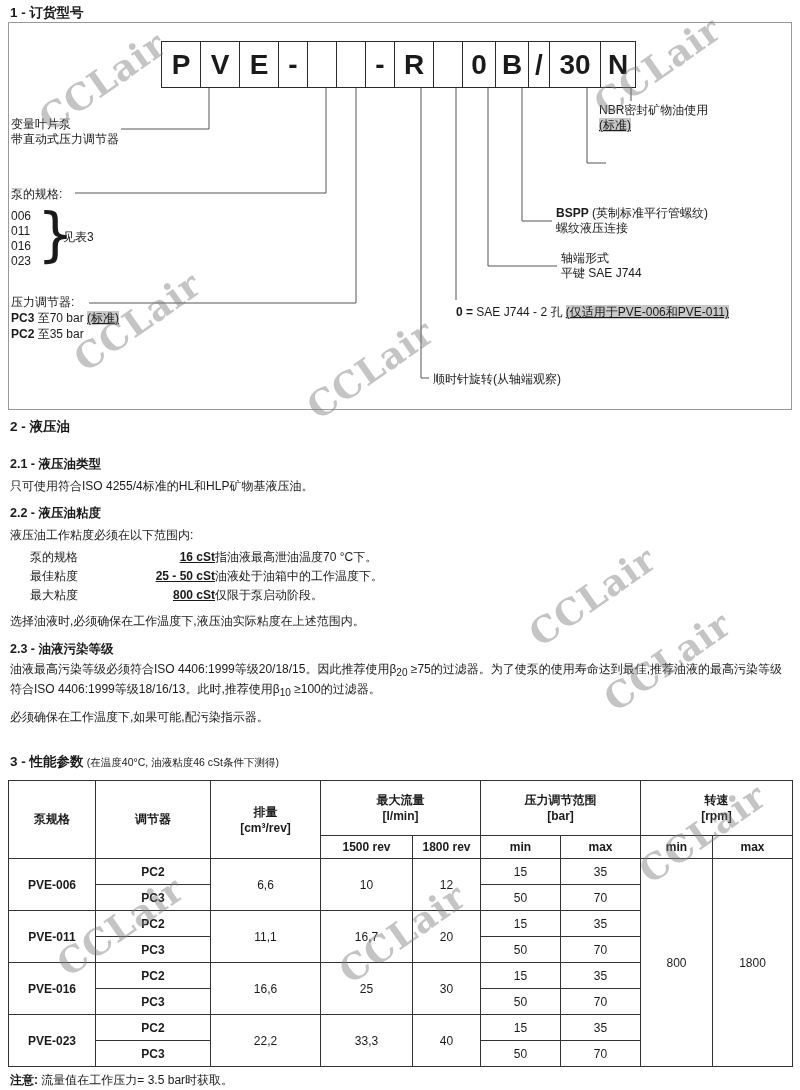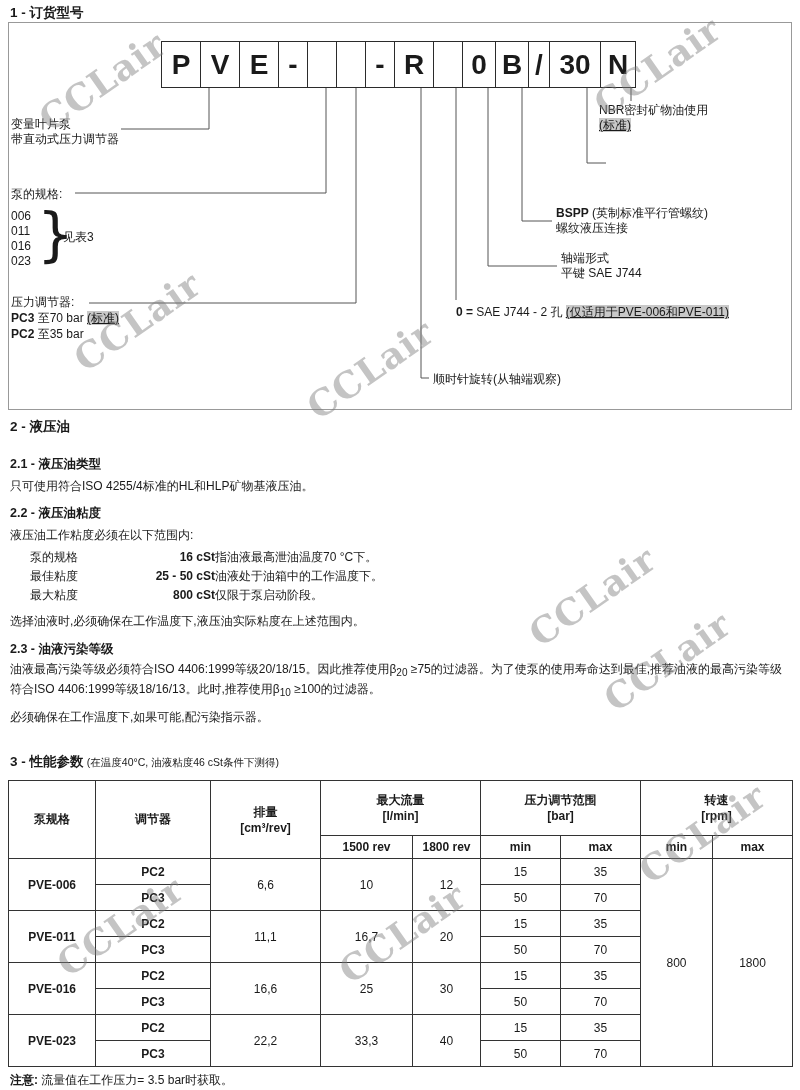--- a/index.html
+++ b/index.html
@@ -28,21 +28,21 @@
           justify-content:center; font-size:28px; font-weight:bold; }
   .cbox + .cbox { margin-left:-1px; }
   .lbl { position:absolute; font-size:12px; line-height:16px; white-space:nowrap; }
   .sizes { line-height:15px; font-weight:normal; }
   .brace { position:absolute; font-size:58px; line-height:60px; font-weight:normal; font-family:"DejaVu Sans",sans-serif; }
 
   
   .visc { position:absolute; left:30px; top:548px; }
   .vrow { display:flex; line-height:19px; }
   .vlabel { width:85px; }
-  .vval { width:100px; text-align:right; font-weight:bold; }
+  .vval { width:100px; text-align:right; font-weight:bold;text-decoration:underline; }
   .vdesc { }
 
   
   .perf { position:absolute; left:8px; top:780px; width:784px; border-collapse:collapse;
           table-layout:fixed; text-align:center; font-size:12px; }
   .perf th, .perf td { border:1px solid #333; padding:0; vertical-align:middle; }
   .perf thead tr:nth-child(1) { height:55px; }
   .perf thead tr:nth-child(2) { height:23px; }
   .perf tbody tr { height:26px; }
   .perf th { font-weight:bold; }

